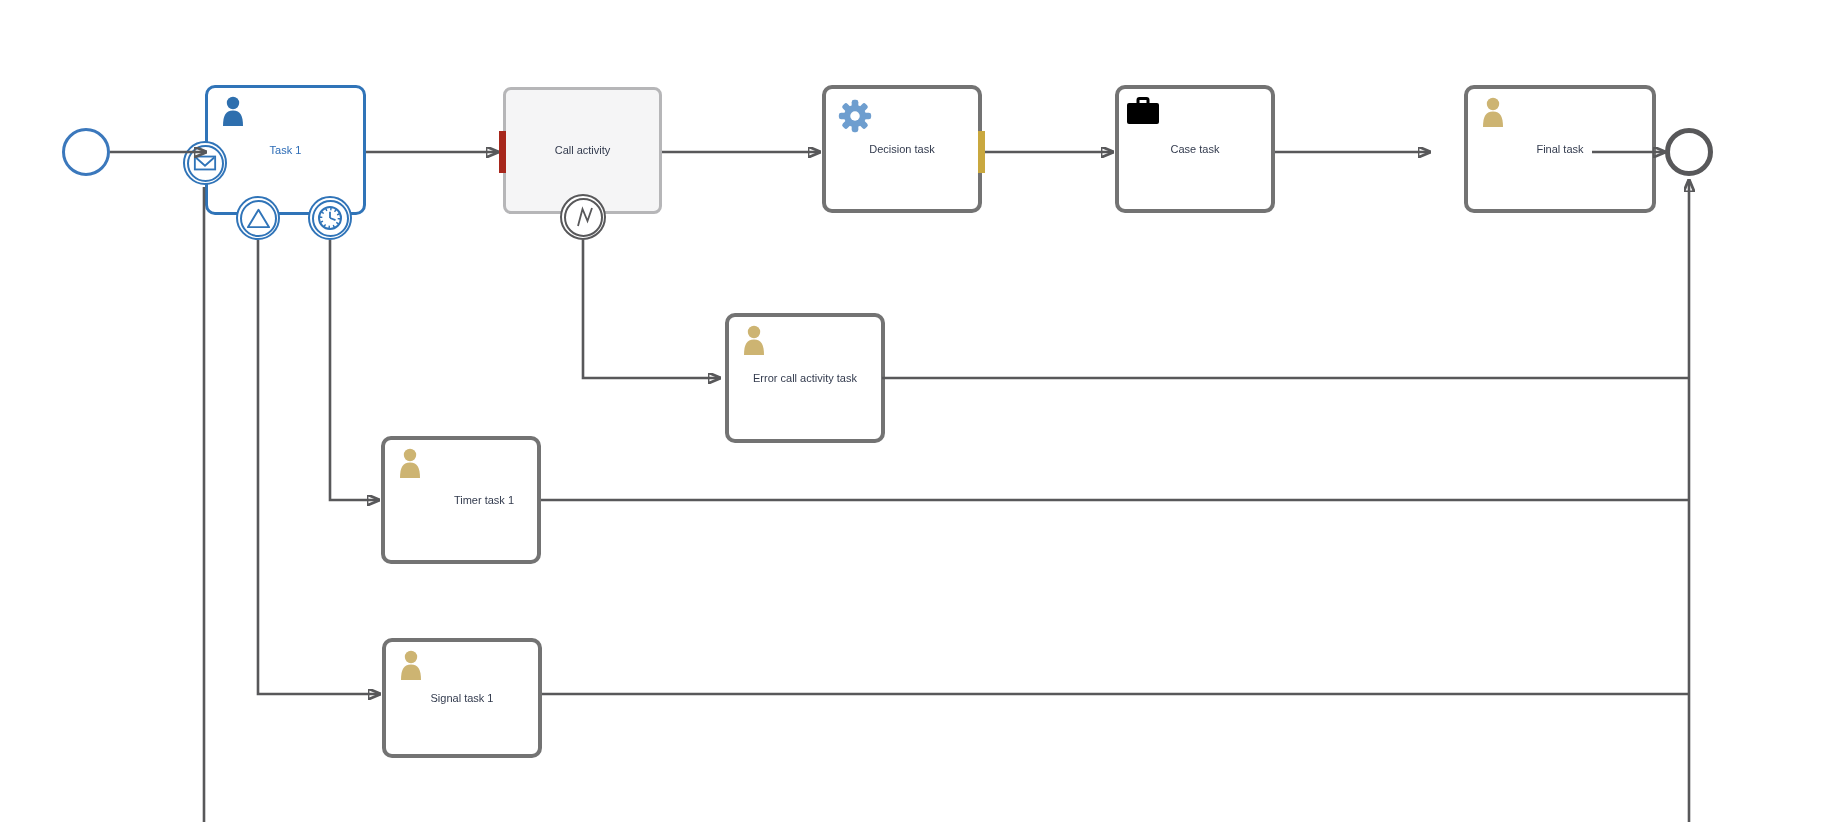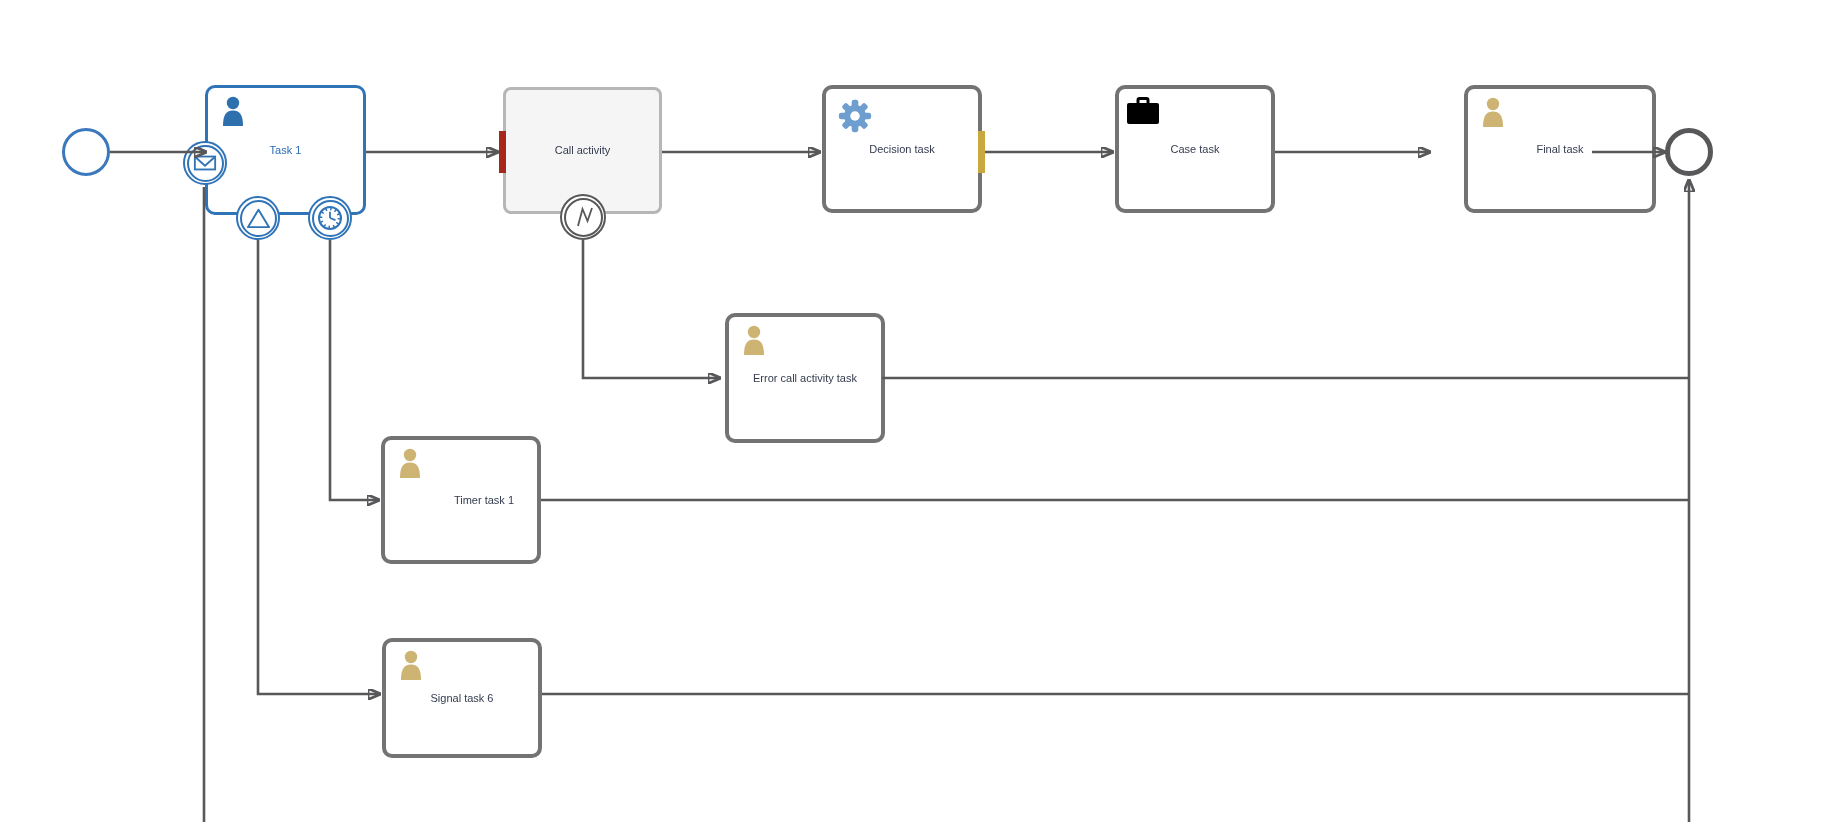--- a/index.html
+++ b/index.html
@@ -108,21 +108,21 @@
     <span class="task-label">Timer task 1</span>
   </div>
 
   <div class="task" style="left:382px;top:638px;width:160px;height:120px;">
     <span class="corner-icon" style="left:13px;top:8px;">
       <svg width="24" height="30" viewBox="0 0 24 30" fill="#CDB472">
         <circle cx="12" cy="7" r="6.2"></circle>
         <path d="M12 14.5 C4.5 14.5 2 20 2 30 L22 30 C22 20 19.5 14.5 12 14.5 Z"></path>
       </svg>
     </span>
-    <span class="task-label">Signal task 6</span>
+    <span class="task-label">Signal task 1</span>
   </div>
 
   <div class="bar" style="left:499px;top:131px;width:7px;height:42px;background:#A7271C;"></div>
   <div class="bar" style="left:978px;top:131px;width:7px;height:42px;background:#C9A83F;"></div>
 
   <div class="event start-event" style="left:62px;top:128px;width:48px;height:48px;"></div>
 
   <div class="event end-event" style="left:1665px;top:128px;width:48px;height:48px;"></div>
 
   <div class="event evt-blue double" style="left:183px;top:141px;width:44px;height:44px;">

